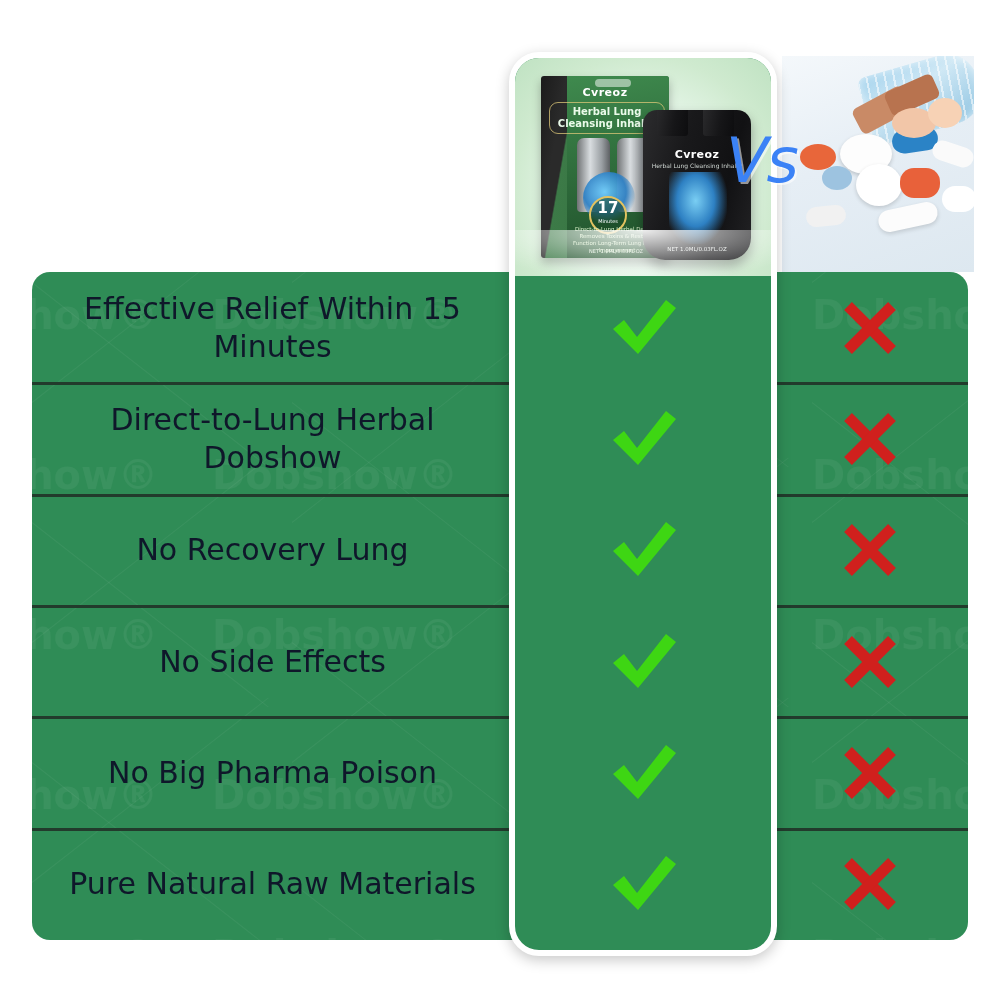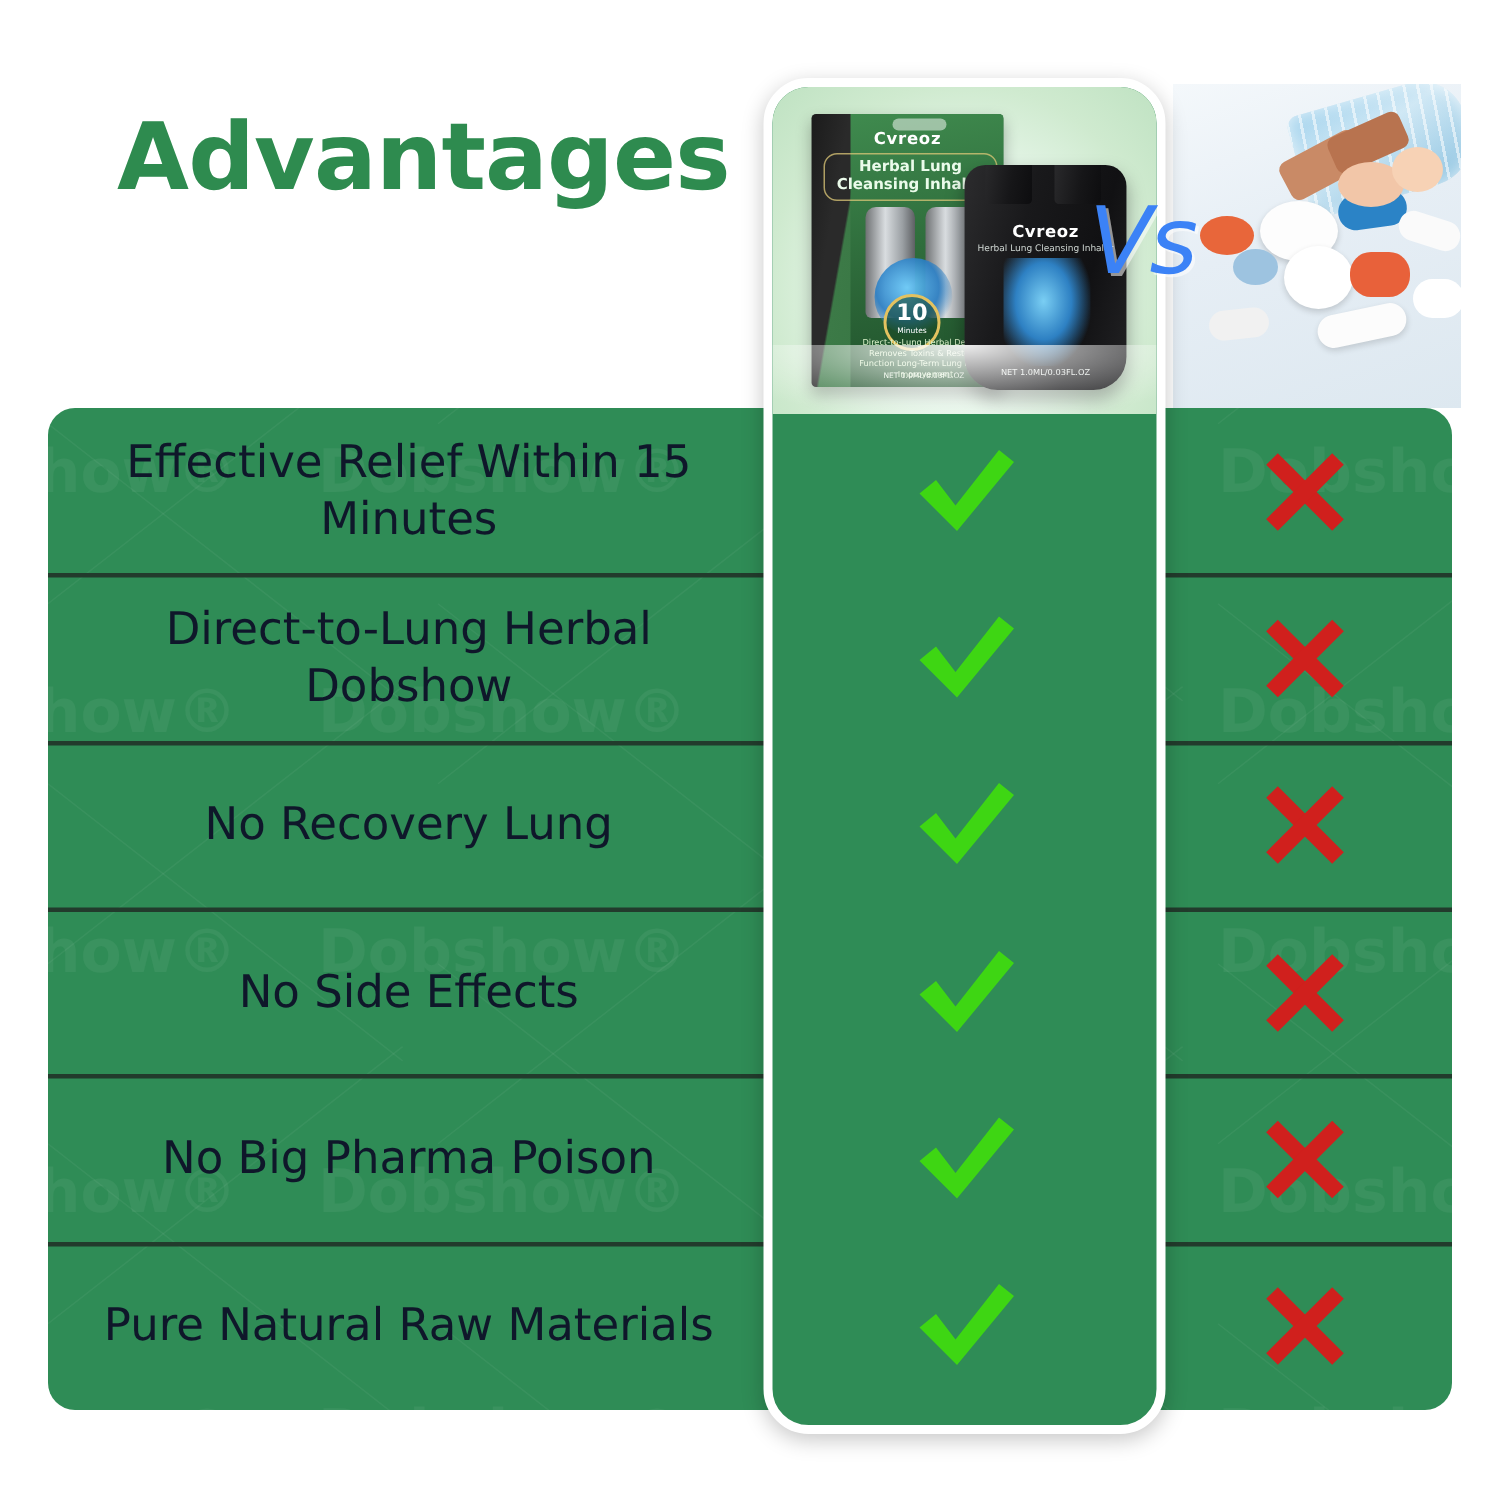--- a/index.html
+++ b/index.html
@@ -412,21 +412,20 @@
     z-index: 9;
     letter-spacing: -2px;
   }
 </style>
 </head>
 <body>
 
 <div id="canvas">
 
   <div class="title-block">
-    <div class="title-line">Advantages</div>
   </div>
 
   <div class="pills-photo">
     <div class="jar">
         <div class="jar-rings"></div>
       </div>
     <div class="pill" style="left:18px;top:88px;width:36px;height:26px;background:#e8663a;"></div>
     <div class="pill" style="left:58px;top:78px;width:52px;height:40px;background:#fdfdfd;box-shadow:0 2px 4px rgba(0,0,0,0.18);"></div>
     <div class="pill" style="left:110px;top:72px;width:46px;height:24px;background:#2b83c6;border-radius:12px;transform:rotate(-8deg);"></div>
     <div class="pill" style="left:40px;top:110px;width:30px;height:24px;background:#9dc3e0;"></div>
@@ -569,21 +568,21 @@
         <div class="carton-title">
           <div>Herbal Lung</div>
           <div>Cleansing Inhaler</div>
         </div>
         <div class="carton-bottles">
           <div class="bottle b1"></div>
           <div class="bottle b2"></div>
         </div>
         <div class="carton-anat"></div>
         <div class="badge-15">
-          <span>10</span>
+          <span>17</span>
           <small>Minutes</small>
         </div>
         <div class="carton-bullets">Direct-to-Lung Herbal Delivery
 Removes Toxins &amp; Restores Function
 Long-Term Lung Health Improvement</div>
         <div class="carton-net">NET 1.0ML/0.03FL.OZ</div>
       </div>
 
       <div class="device">
         <div class="nozzle n1"></div>

